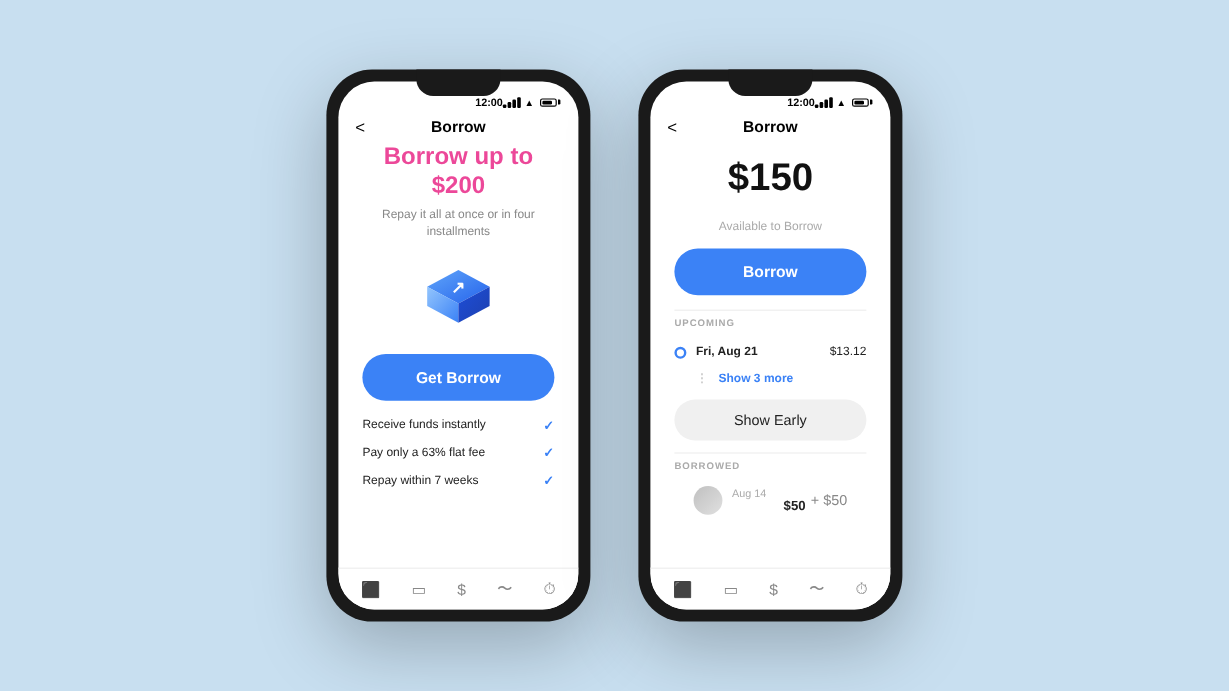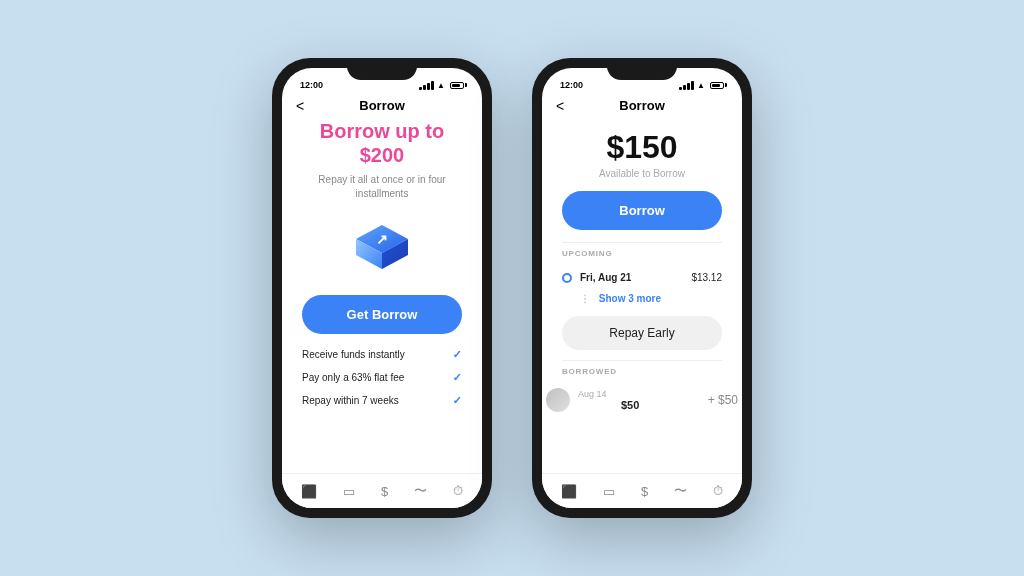--- a/index.html
+++ b/index.html
@@ -44,21 +44,21 @@
       width: 70px;
       height: 22px;
       background: #1a1a1a;
       border-radius: 0 0 14px 14px;
       z-index: 10;
     }
 
     
     .status-bar {
       display: flex;
-      justify-content: space-between;
+      justify-content: flex-end;
       align-items: center;
       padding: 8px 18px 4px;
       font-size: 9px;
       font-weight: 600;
       color: #000;
       margin-top: 0;
       padding-top: 12px;
     }
     .status-icons {
       display: flex;
@@ -211,21 +211,21 @@
       padding: 10px 20px 12px;
     }
     .amount-value {
       font-size: 32px;
       font-weight: 700;
       color: #111;
     }
     .amount-label {
       font-size: 10px;
       color: #aaa;
-      margin-top: 2px;
+      margin-top: 18px;
     }
     .borrow-btn-section {
       padding: 0 20px 12px;
     }
 
     .section-label {
       font-size: 8px;
       font-weight: 700;
       color: #aaa;
       letter-spacing: 0.8px;
@@ -288,21 +288,21 @@
       font-size: 12px;
       font-weight: 500;
       color: #222;
       cursor: pointer;
       text-align: center;
     }
     .borrowed-item {
       display: flex;
       justify-content: space-between;
       align-items: center;
-      padding: 6px 4px;
+      padding: 6px 36px;
     }
     .borrowed-left {
       display: flex;
       align-items: center;
       gap: 8px;
     }
     .borrowed-avatar {
       width: 24px;
       height: 24px;
       border-radius: 50%;
@@ -459,21 +459,21 @@
         <span class="upcoming-date">Fri, Aug 21</span>
       </div>
       <span class="upcoming-amount">$13.12</span>
     </div>
 
     <div class="show-more">
       <span class="dots-icon">⋮</span>
       <span>Show 3 more</span>
     </div>
 
-    <div class="repay-btn">Repay Early</div>
+    <div class="repay-btn">Show Early</div>
 
     <div class="divider"></div>
 
     <div class="section-label">BORROWED</div>
 
     <div class="borrowed-item">
       <div class="borrowed-left">
         <div class="borrowed-avatar"></div>
         <div class="borrowed-info">
           <span class="borrowed-date">Aug 14</span>

